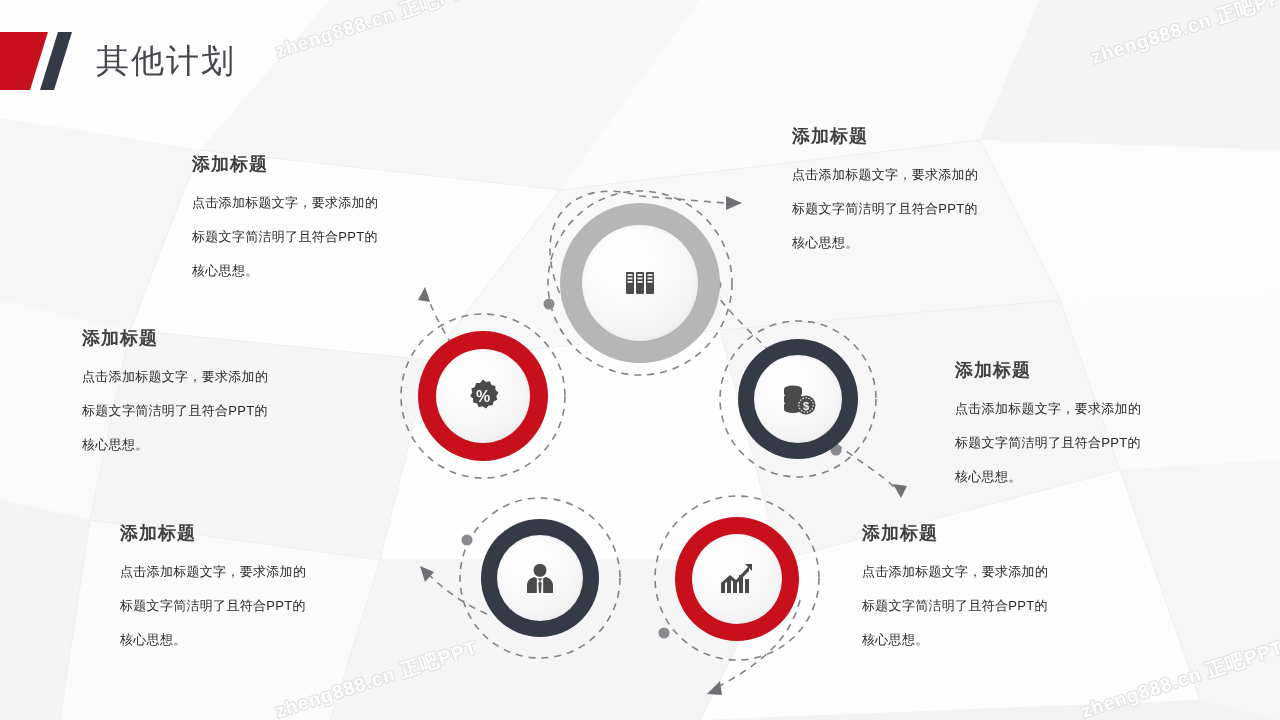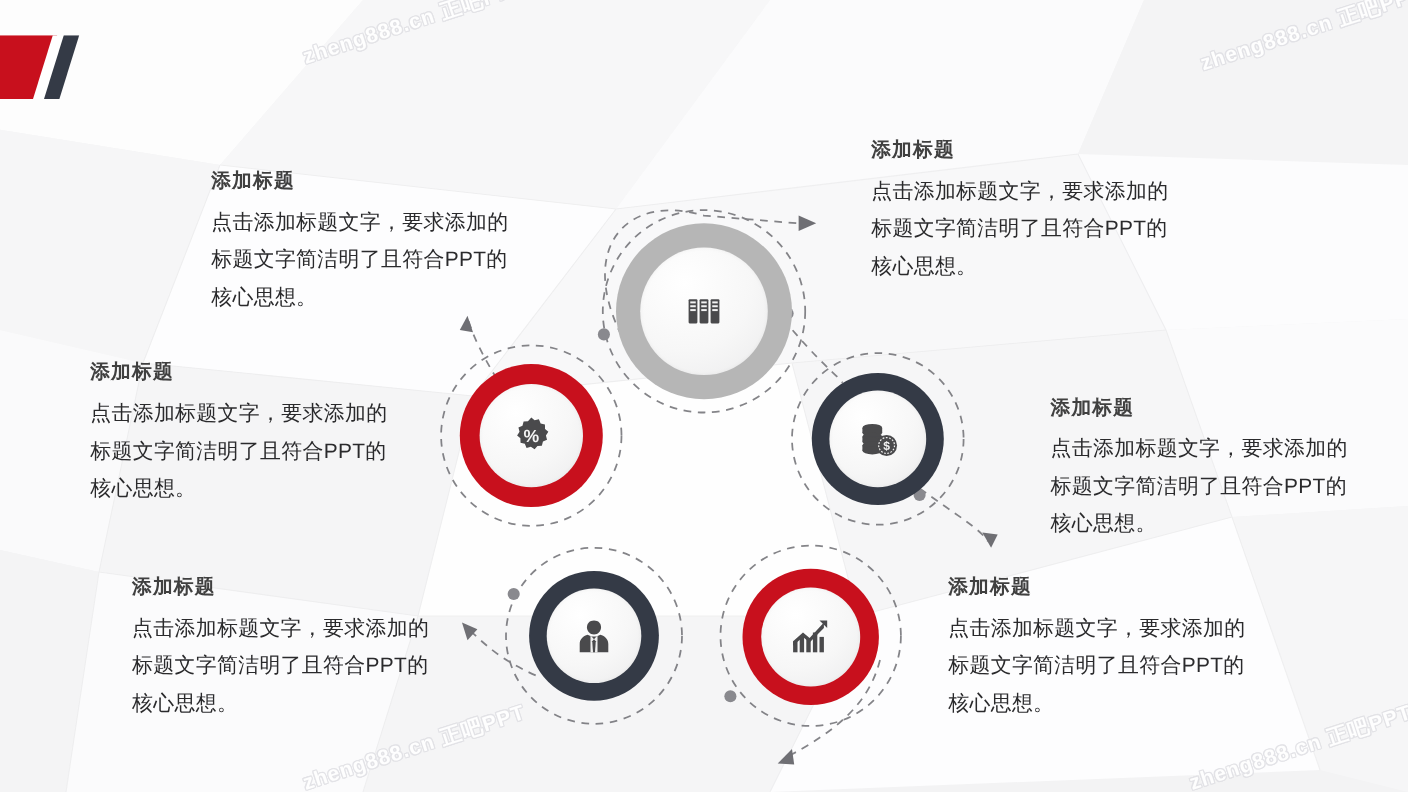--- a/index.html
+++ b/index.html
@@ -93,21 +93,21 @@
   .txt-block { position: absolute; }
   .txt-block .tb-title {
     font-size: 18px;
     font-weight: bold;
     color: #404040;
     letter-spacing: 1px;
     margin-bottom: 10px;
     white-space: nowrap;
   }
   .txt-block .tb-body {
-    font-size: 19px;
+    font-size: 13px;
     color: #2a2a2c;
     line-height: 34px;
     letter-spacing: .3px;
   }
 </style>
 </head>
 <body>
 
 <div id="slide">
 
@@ -155,20 +155,21 @@
   <div class="watermark wm-a">zheng888.cn 正吧PPT</div>
   <div class="watermark wm-b">zheng888.cn 正吧PPT</div>
   <div class="watermark wm-c">zheng888.cn 正吧PPT</div>
   <div class="watermark wm-d">zheng888.cn 正吧PPT</div>
 
   <svg id="header-mark" viewBox="0 0 92 58">
     <polygon points="0,0 52,0 34,58 0,58" fill="#c8101d"></polygon>
     <polygon points="48,0 62,0 44,58 30,58" fill="#ffffff"></polygon>
     <polygon points="58,0 72,0 54,58 40,58" fill="#343a46"></polygon>
   </svg>
+  <div id="page-title">其他计划</div>
 
   <svg id="connectors" viewBox="0 0 1280 720">
     <g fill="none" stroke="#6f6f74" stroke-width="1.6" stroke-dasharray="7 6" opacity=".85">
 
       <path d="M 565 305 C 525 225 570 175 640 196 L 725 203"></path>
 
       <path d="M 712 290 C 745 330 760 340 766 348"></path>
 
       <path d="M 836 444 C 872 470 890 480 898 492"></path>
 

